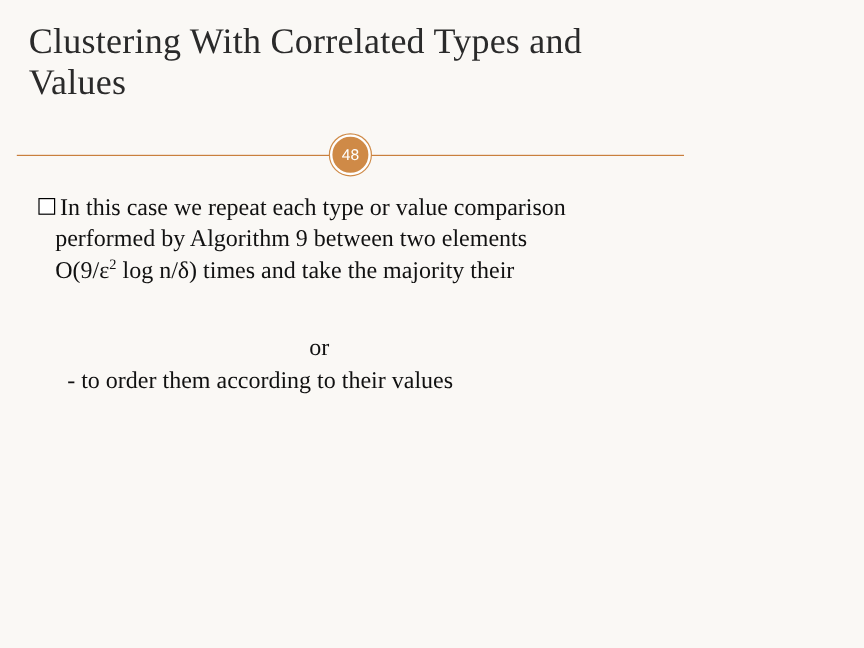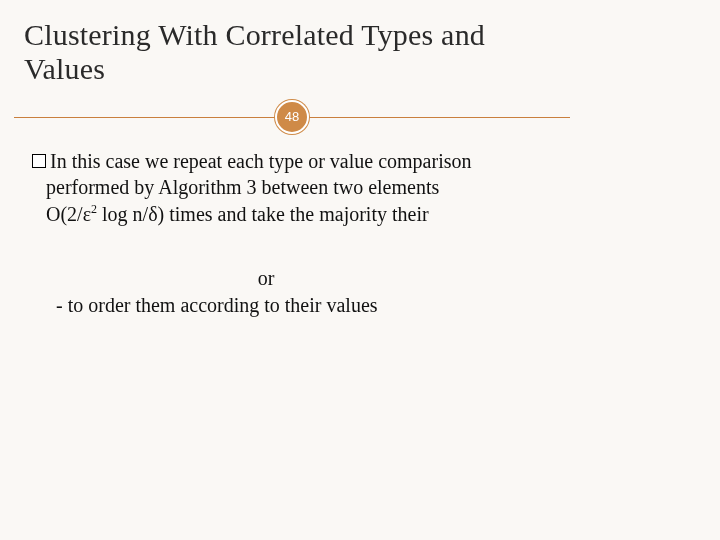--- a/index.html
+++ b/index.html
@@ -21,21 +21,21 @@
   .title {
     font-size: 30px;
     font-weight: normal;
     color: #2a2a2a;
     padding: 18px 24px 12px 24px;
     letter-spacing: 0.2px;
   }
   .divider-row {
     position: relative;
     height: 30px;
-    margin-top: 4px;
+    margin-top: 16px;
   }
   .hr-line {
     position: absolute;
     top: 50%;
     left: 14px;
     right: 14px;
     height: 0;
     border-top: 1px solid #c97f3d;
   }
   .page-badge {
@@ -101,22 +101,22 @@
 
   <div class="divider-row">
     <div class="hr-line"></div>
     <div class="page-badge">48</div>
   </div>
 
   <div class="body">
 
     <div class="bullet-block">
       <span class="bullet-marker"></span><span>In this case we repeat each type or value comparison</span><br>
-      <span class="math-line">performed by Algorithm 3 between two elements</span><br>
-      <span class="math-line"><span>O(2/ε</span><sup>2</sup><span> log n/δ) times and take the majority their</span></span>
+      <span class="math-line">performed by Algorithm 9 between two elements</span><br>
+      <span class="math-line"><span>O(9/ε</span><sup>2</sup><span> log n/δ) times and take the majority their</span></span>
     </div>
 
     <div class="dashes">
       <div class="or-line">or</div>
       <div>- to order them according to their values</div>
     </div>
 
   </div>
 
 </div>

